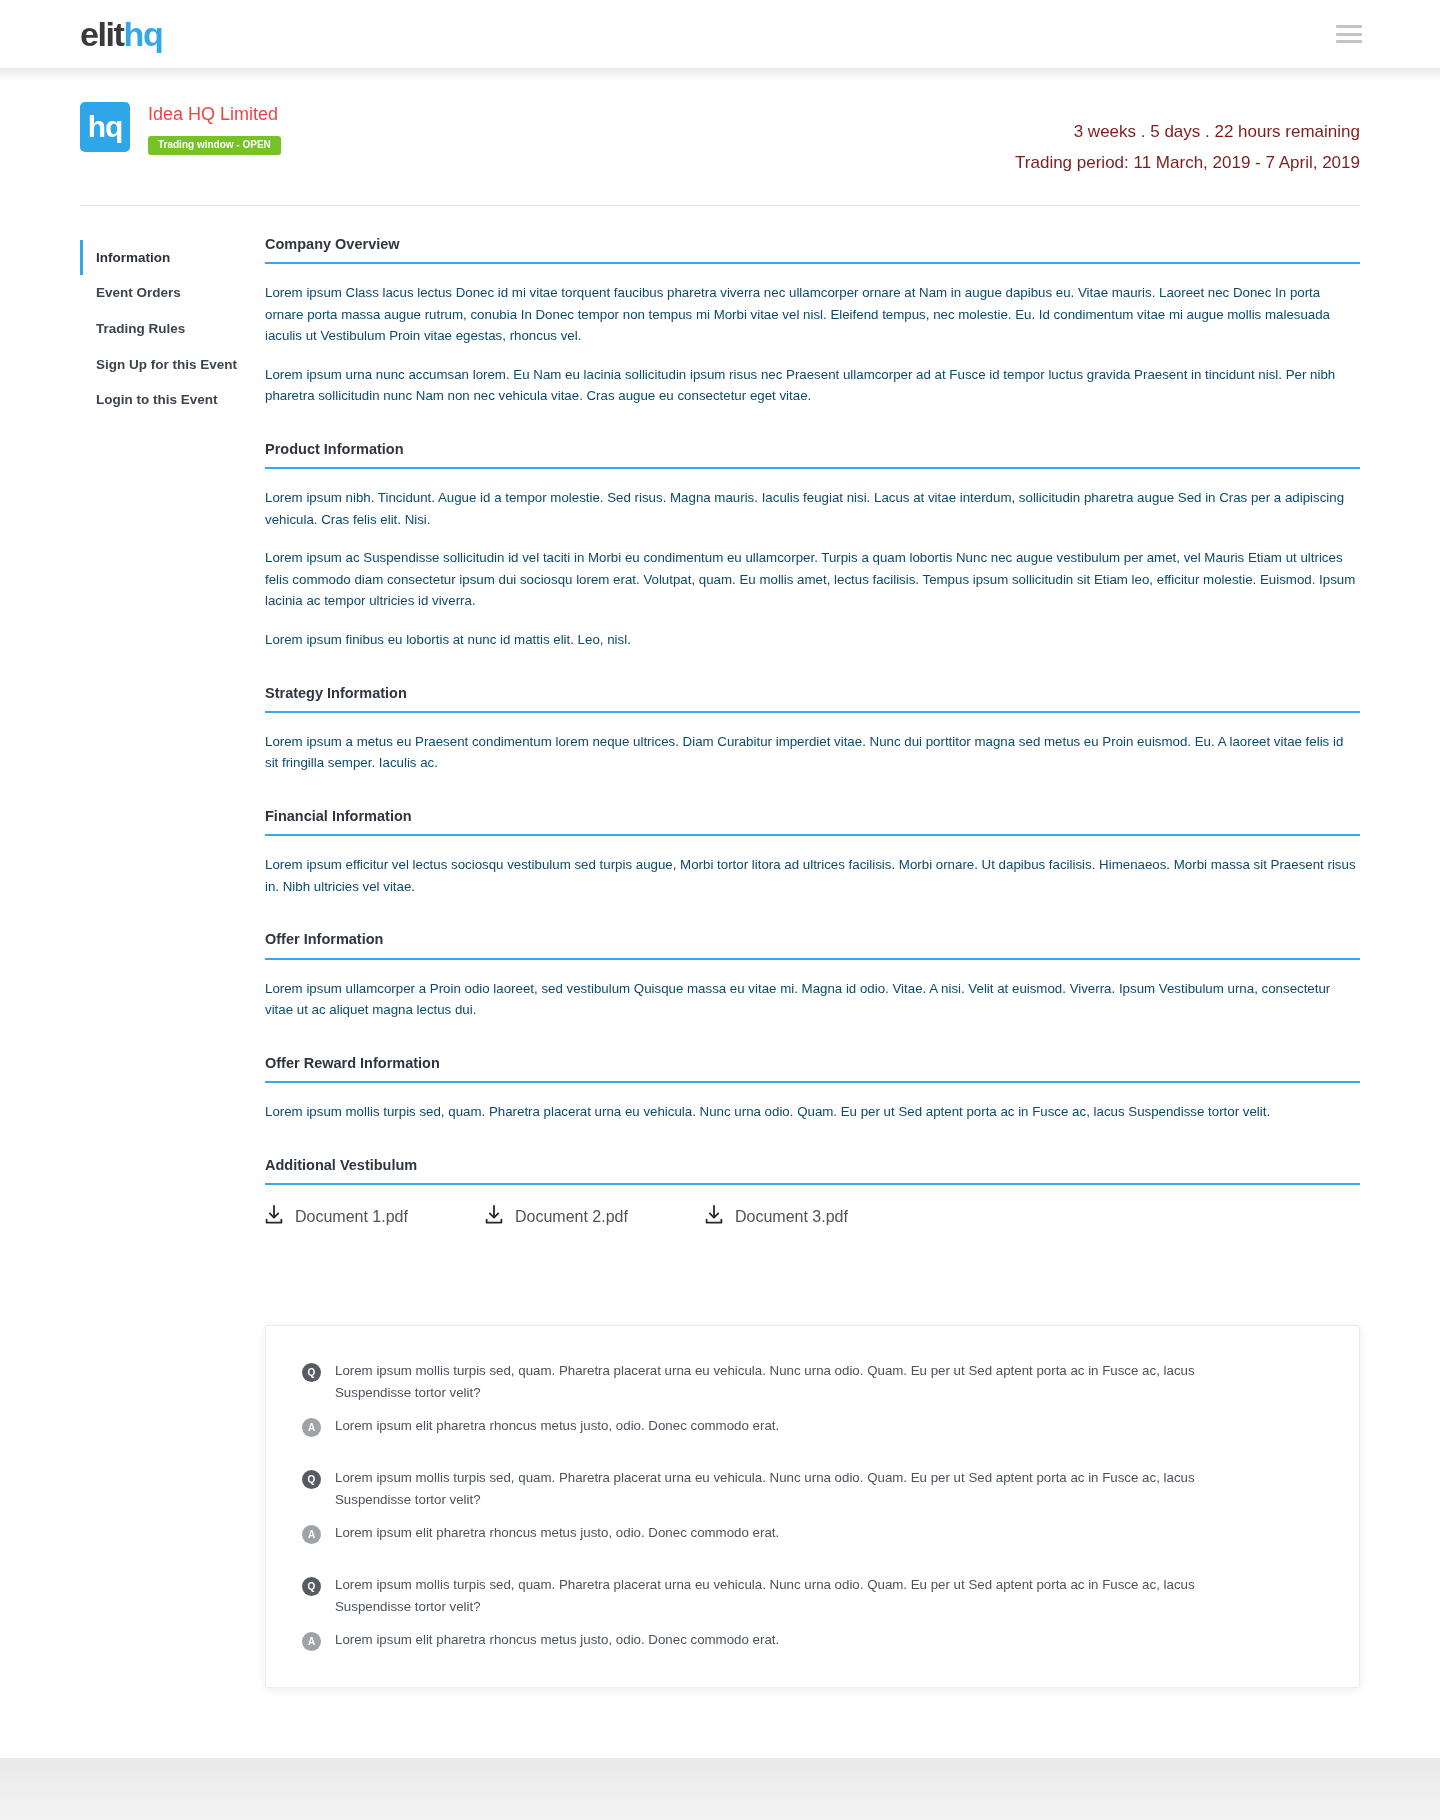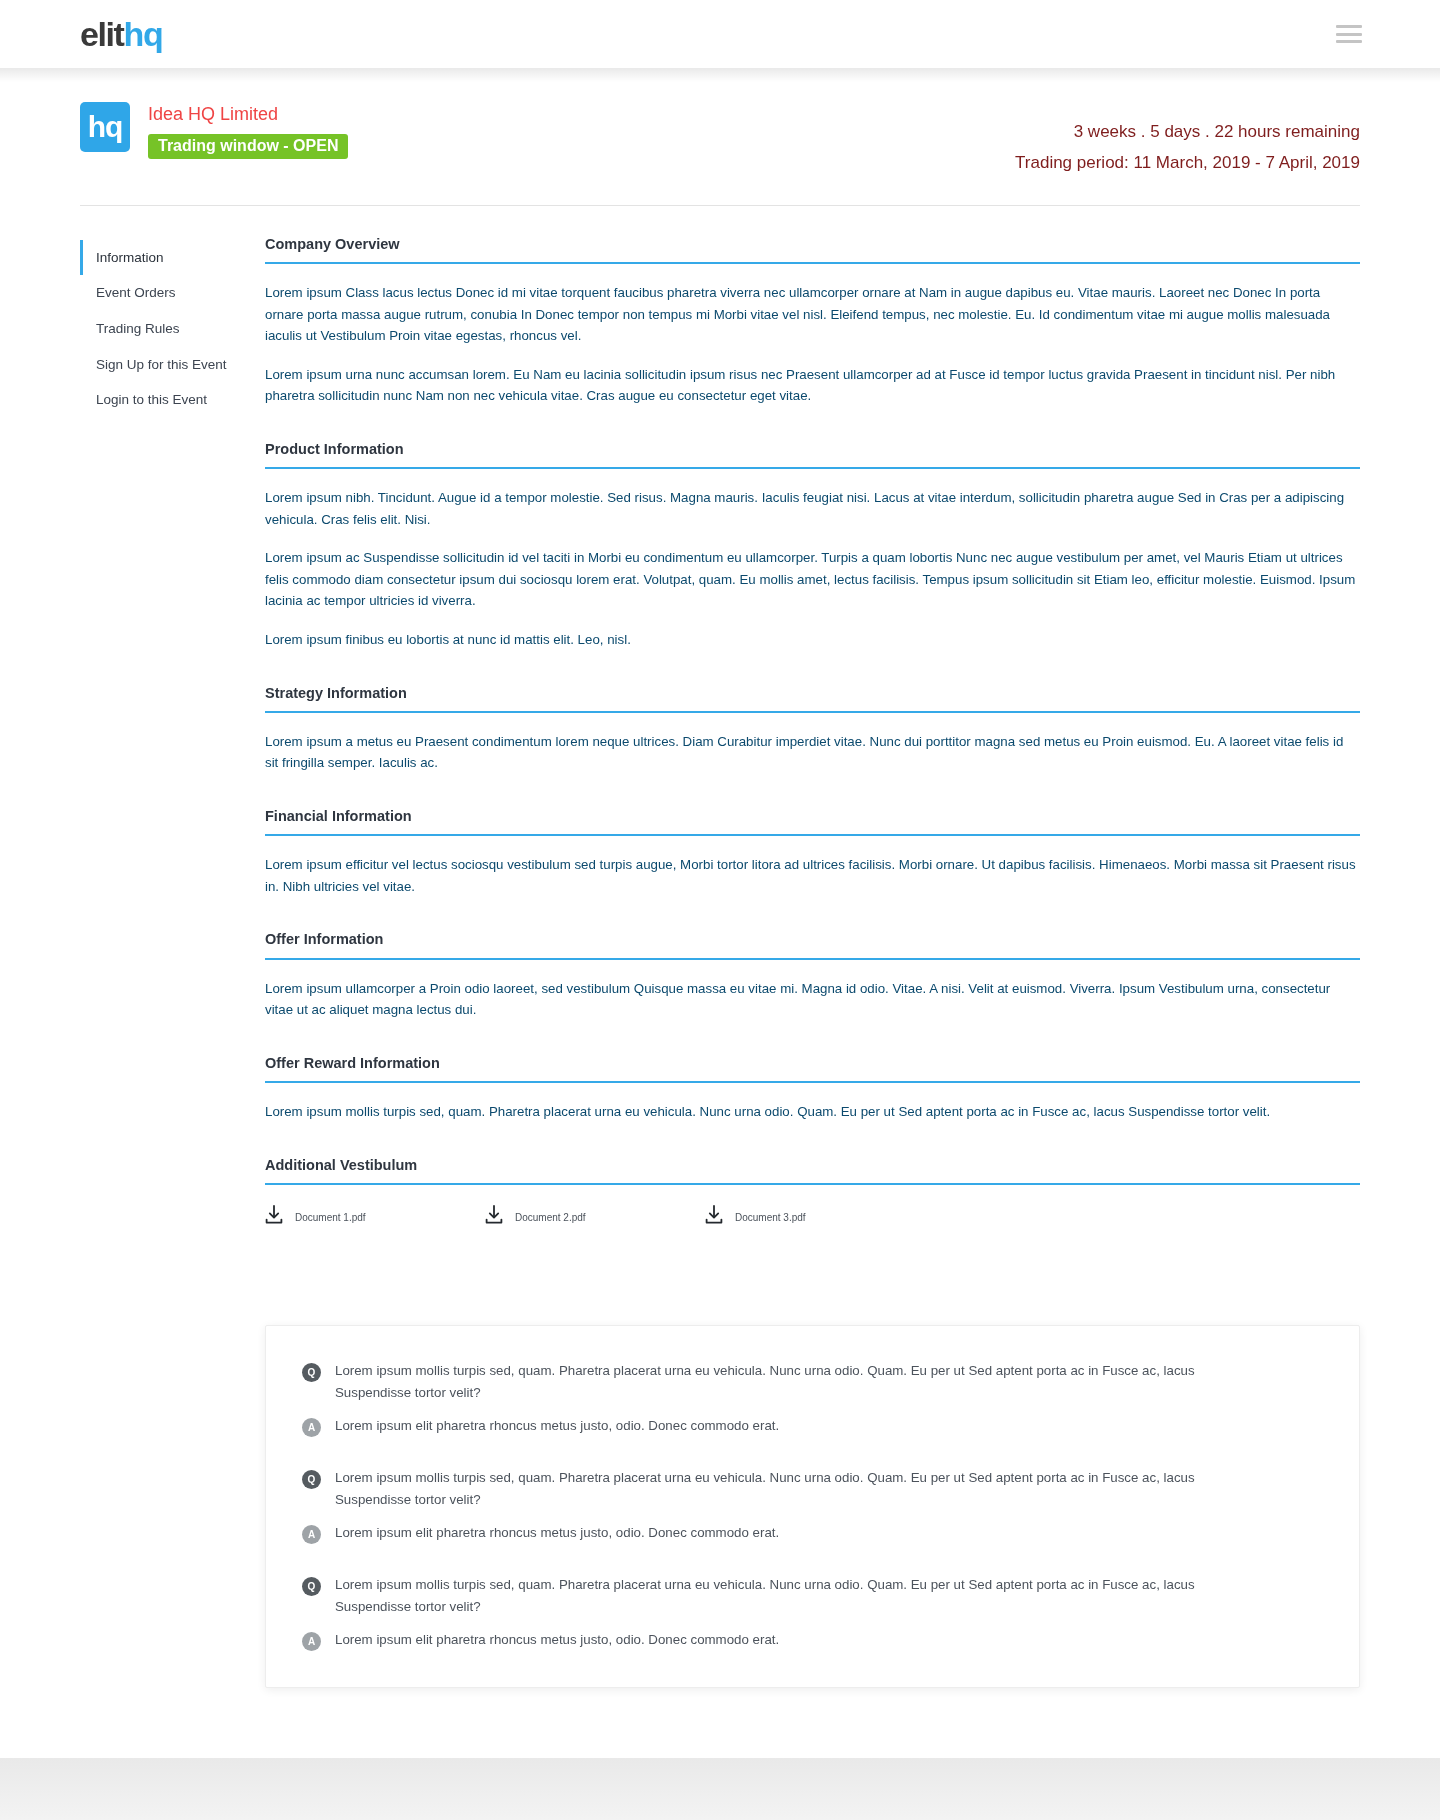--- a/index.html
+++ b/index.html
@@ -97,21 +97,21 @@
   .company-name {
     font-size: 18px;
     color: #ef4444;
     margin-bottom: 8px;
     line-height: 1.2;
   }
   .badge {
     display: inline-block;
     background: #76c327;
     color: #ffffff;
-    font-size: 16px;
+    font-size: 10px;
     font-weight: bold;
     padding: 4px 10px 5px 10px;
     border-radius: 3px;
     line-height: 1;
     white-space: nowrap;
   }
 
   .company-right {
     text-align: right;
     padding-top: 14px;
@@ -125,20 +125,21 @@
     display: flex;
     align-items: flex-start;
     padding-top: 30px;
   }
 
   
   .sidebar {
     width: 185px;
     flex: none;
     padding-top: 4px;
+    font-weight: bold;
   }
   .nav-item {
     font-size: 13.5px;
     color: #3c4450;
     padding: 9px 0 9px 16px;
     line-height: 1.3;
     cursor: pointer;
     position: relative;
   }
   .nav-item.active {
@@ -180,21 +181,21 @@
   }
   .doc-item {
     display: flex;
     align-items: center;
     gap: 12px;
     width: 220px;
     cursor: pointer;
   }
   .doc-icon { flex: none; display: block; }
   .doc-label {
-    font-size: 10px;
+    font-size: 16px;
     color: #4c535c;
     line-height: 1.3;
   }
 
   
   .qa-wrap { padding: 62px 0 70px 0; }
   .qa-card {
     margin-left: 185px;
     background: #ffffff;
     border: 1px solid #ededed;

